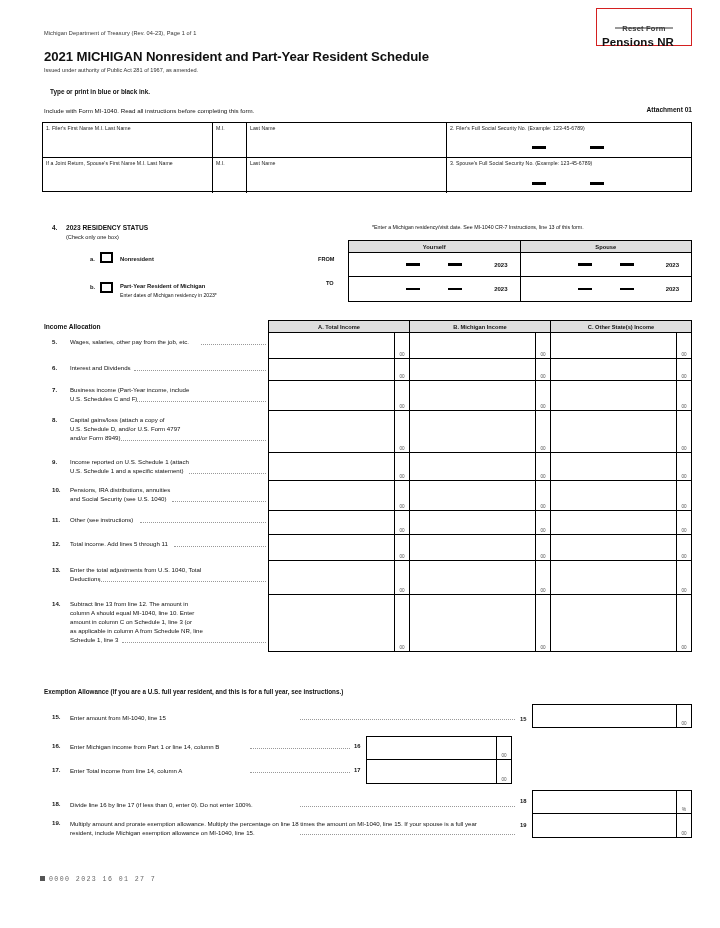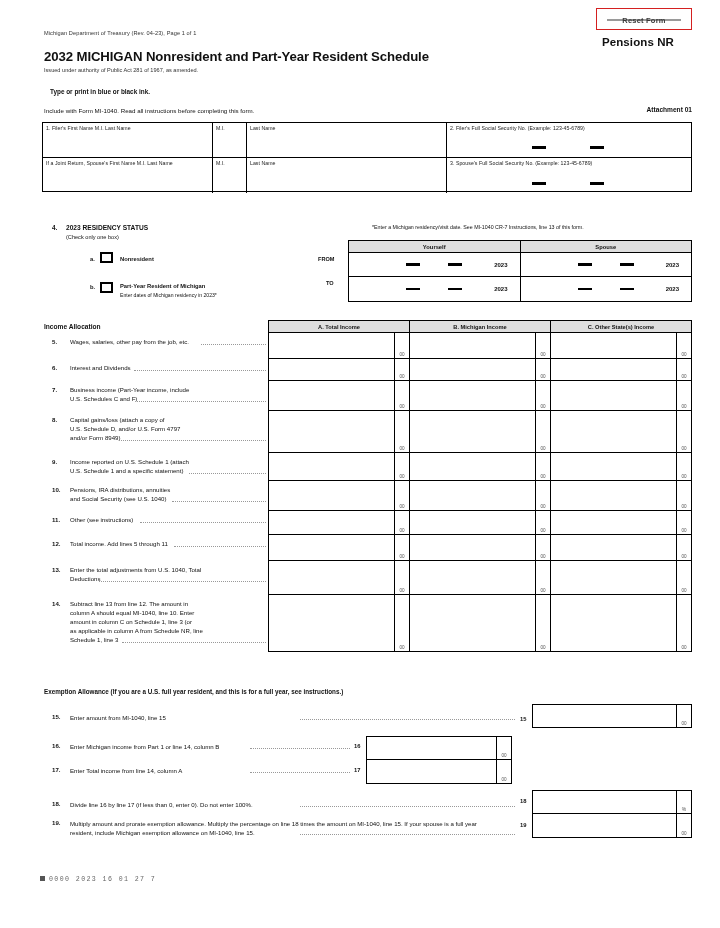--- a/index.html
+++ b/index.html
@@ -21,21 +21,21 @@
     background: #fff;
     filter: blur(0.35px);
   }
 
   
   .reset-wrap {
     position: absolute; left: 596px; top: 8px;
     width: 96px; height: 22px;
     border: 1.5px solid #d42020;
     background: #fff;
-    padding: 10px;
+    padding: 18px;
   }
   .reset-btn {
     width: 100%; height: 100%;
     background: #d9d9d9;
     border: 1px solid #9a9a9a;
     font-size: 7.5px;
     font-weight: 700;
     color: #3a3a3a;
     display: flex; align-items: center; justify-content: center;
     letter-spacing: .2px;
@@ -229,21 +229,21 @@
 <body>
 
 <div class="page">
 
   <div class="reset-wrap">
     <div class="reset-btn">Reset Form</div>
   </div>
   <div class="sched-id">Pensions NR</div>
 
   <div class="dept-line">Michigan Department of Treasury (Rev. 04-23), Page 1 of 1</div>
-  <div class="form-title">2032 MICHIGAN Nonresident and Part-Year Resident Schedule</div>
+  <div class="form-title">2021 MICHIGAN Nonresident and Part-Year Resident Schedule</div>
   <div class="issued-line">Issued under authority of Public Act 281 of 1967, as amended.</div>
   <div class="type-line">Type or print in blue or black ink.</div>
   <div class="include-line">Include with Form MI-1040.  Read all instructions before completing this form.</div>
   <div class="attachment">Attachment 01</div>
 
   <div class="idblock">
     <div class="idrow r1">
       <div class="idcell" style="left:0; width:170px;">
         <div class="idlabel">1.  Filer's First Name                       M.I.      Last Name</div>
       </div>

